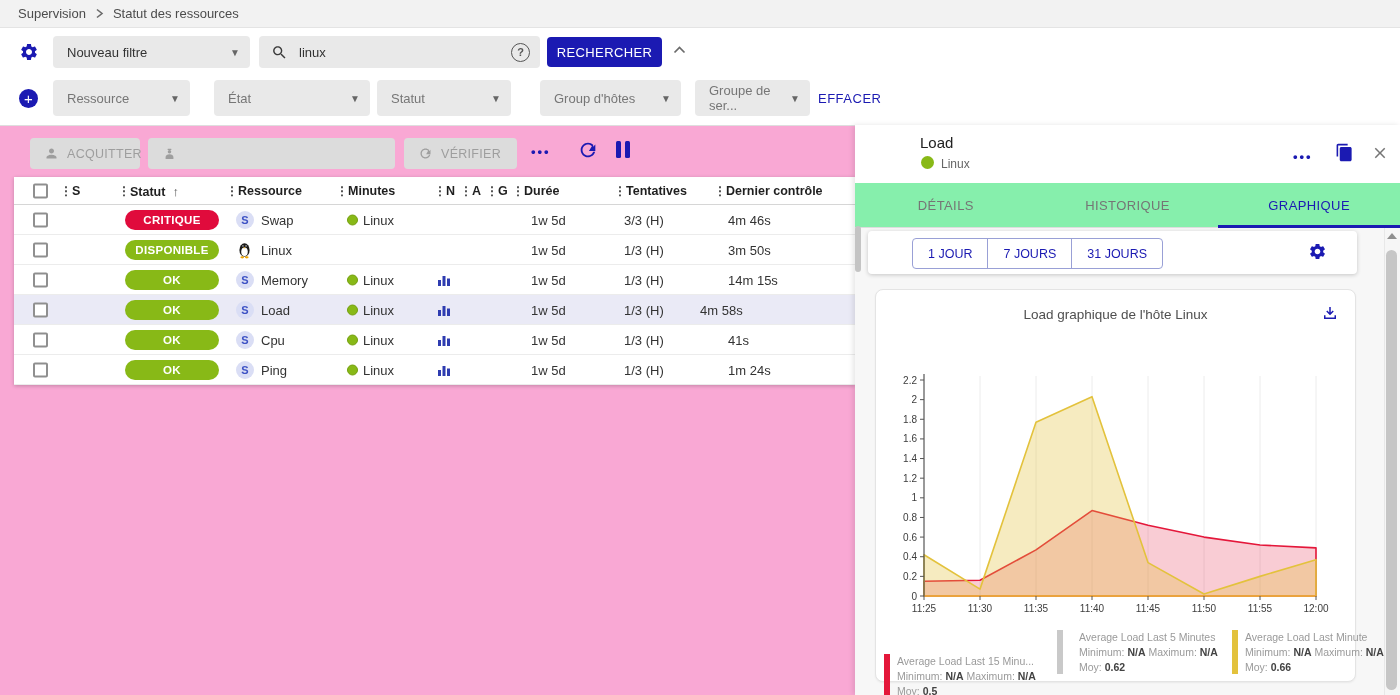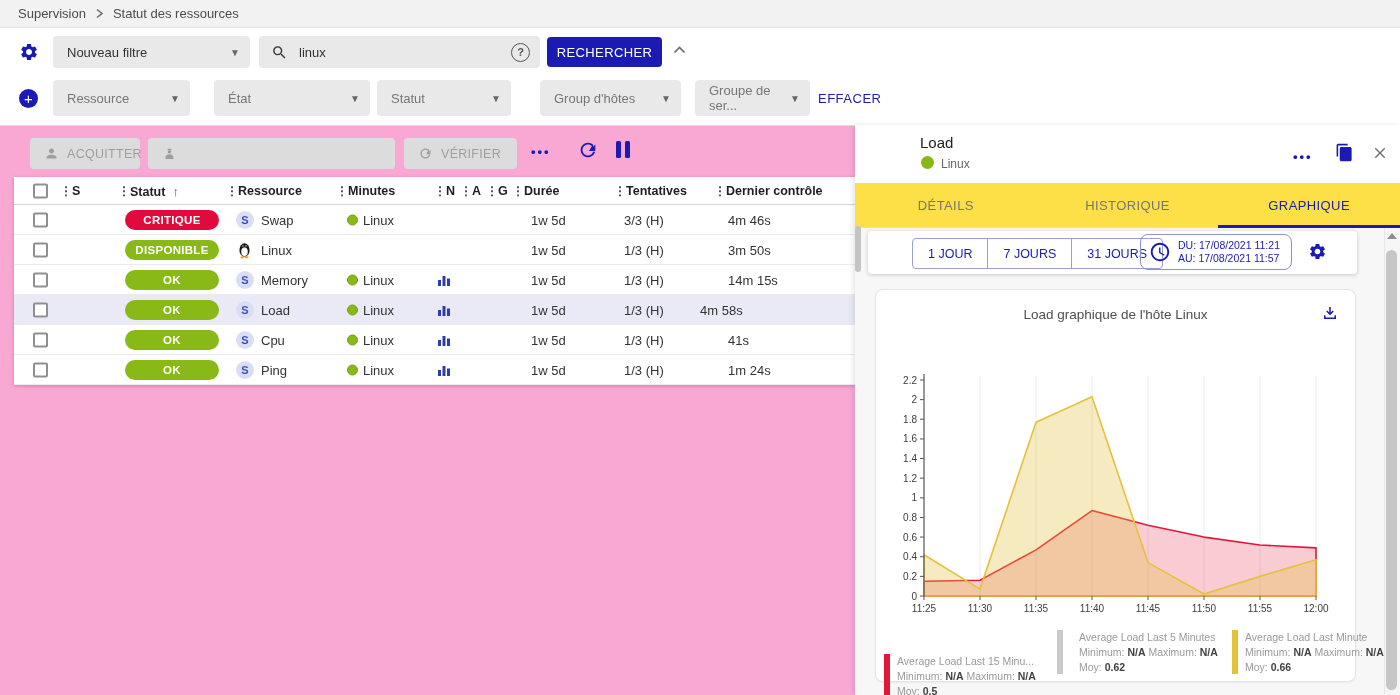--- a/index.html
+++ b/index.html
@@ -69,21 +69,21 @@
       border-radius:3px;z-index:30;cursor:pointer;}
   
   .panel{position:absolute;left:855px;top:125px;width:545px;height:570px;background:#fff;
       box-shadow:-2px 0 5px rgba(0,0,0,.10);z-index:10;}
   .p-status{position:absolute;left:13px;top:14px;width:36px;height:26px;border-radius:14px;
       color:#fff;font-size:12px;font-weight:bold;display:flex;align-items:center;justify-content:center;}
   .p-title{position:absolute;left:65px;top:9px;font-size:15px;color:#212121;}
   .p-dot{position:absolute;left:66px;top:31px;width:13px;height:13px;border-radius:50%;background:#88b917;}
   .p-parent{position:absolute;left:86px;top:32px;font-size:12px;color:#666;}
   .p-icon{position:absolute;cursor:pointer;}
-  .tabs{position:absolute;left:0;top:58px;width:100%;height:45px;background:#fde047;
+  .tabs{position:absolute;left:0;top:58px;width:100%;height:45px;background:#86efac;
       border-bottom:1px solid #ddd;display:flex;box-sizing:border-box;}
   .tab{flex:1;display:flex;align-items:center;justify-content:center;font-size:13px;
       letter-spacing:.4px;color:#757575;position:relative;cursor:pointer;}
   .tab.active{color:var(--accent);}
   .tab .underline{position:absolute;left:0;right:0;bottom:-1px;height:3px;background:var(--accent);}
   .p-body{position:absolute;left:0;top:103px;width:100%;height:467px;background:#f7f7f7;}
   .card1{position:absolute;left:13px;top:3px;width:489px;height:43px;background:#fff;border-radius:4px;
       box-shadow:0 1px 4px rgba(0,0,0,.2);}
   .range-group{position:absolute;left:44px;top:7px;height:29px;display:flex;border:1px solid #99a0d6;
       border-radius:4px;overflow:hidden;background:#fff;}
@@ -367,32 +367,20 @@
         <div class="tab active">GRAPHIQUE<div class="underline"></div></div>
       </div>
 
     <div class="p-body">
       <div class="card1">
         <div class="range-group" id="range-group">
             <div class="range-btn">1 JOUR</div>
             <div class="range-btn">7 JOURS</div>
             <div class="range-btn">31 JOURS</div>
           </div>
-        <div class="datebox">
-          <span>
-            <svg width="22" height="22" viewBox="0 0 24 24" fill="#1b1ab2">
-                <path d="M11.99 2C6.47 2 2 6.48 2 12s4.47 10 9.99 10C17.52 22 22 17.52 22 12S17.52 2 11.99 2zm.01 18c-4.42 0-8-3.58-8-8s3.58-8 8-8 8 3.58 8 8-3.58 8-8 8z"></path>
-                <path d="M12.5 7H11v6l5.25 3.15.75-1.23-4.5-2.67z"></path>
-              </svg>
-          </span>
-          <span class="dates">
-            <span>DU: 17/08/2021 11:21</span>
-            <span>AU: 17/08/2021 11:57</span>
-          </span>
-        </div>
         <span class="p-icon" style="left:440px;top:11px;">
           <svg width="19" height="19" viewBox="0 0 24 24" fill="#1b1ab2">
               <path d="M19.14,12.94c0.04-0.3,0.06-0.61,0.06-0.94c0-0.32-0.02-0.64-0.07-0.94l2.03-1.58c0.18-0.14,0.23-0.41,0.12-0.61 l-1.92-3.32c-0.12-0.22-0.37-0.29-0.59-0.22l-2.39,0.96c-0.5-0.38-1.03-0.7-1.62-0.94L14.4,2.81c-0.04-0.24-0.24-0.41-0.48-0.41 h-3.84c-0.24,0-0.43,0.17-0.47,0.41L9.25,5.35C8.66,5.59,8.12,5.92,7.63,6.29L5.24,5.33c-0.22-0.08-0.47,0-0.59,0.22L2.74,8.87 C2.62,9.08,2.66,9.34,2.86,9.48l2.03,1.58C4.84,11.36,4.8,11.69,4.8,12s0.02,0.64,0.07,0.94l-2.03,1.58 c-0.18,0.14-0.23,0.41-0.12,0.61l1.92,3.32c0.12,0.22,0.37,0.29,0.59,0.22l2.39-0.96c0.5,0.38,1.03,0.7,1.62,0.94l0.36,2.54 c0.05,0.24,0.24,0.41,0.48,0.41h3.84c0.24,0,0.44-0.17,0.47-0.41l0.36-2.54c0.59-0.24,1.13-0.56,1.62-0.94l2.39,0.96 c0.22,0.08,0.47,0,0.59-0.22l1.92-3.32c0.12-0.22,0.07-0.47-0.12-0.61L19.14,12.94z M12,15.6c-1.98,0-3.6-1.62-3.6-3.6 s1.62-3.6,3.6-3.6s3.6,1.62,3.6,3.6S13.98,15.6,12,15.6z"></path>
             </svg>
         </span>
       </div>
 
       <div class="card2">
         <div class="chart-title">Load graphique de l'hôte Linux</div>
         <span class="dl-icon">

